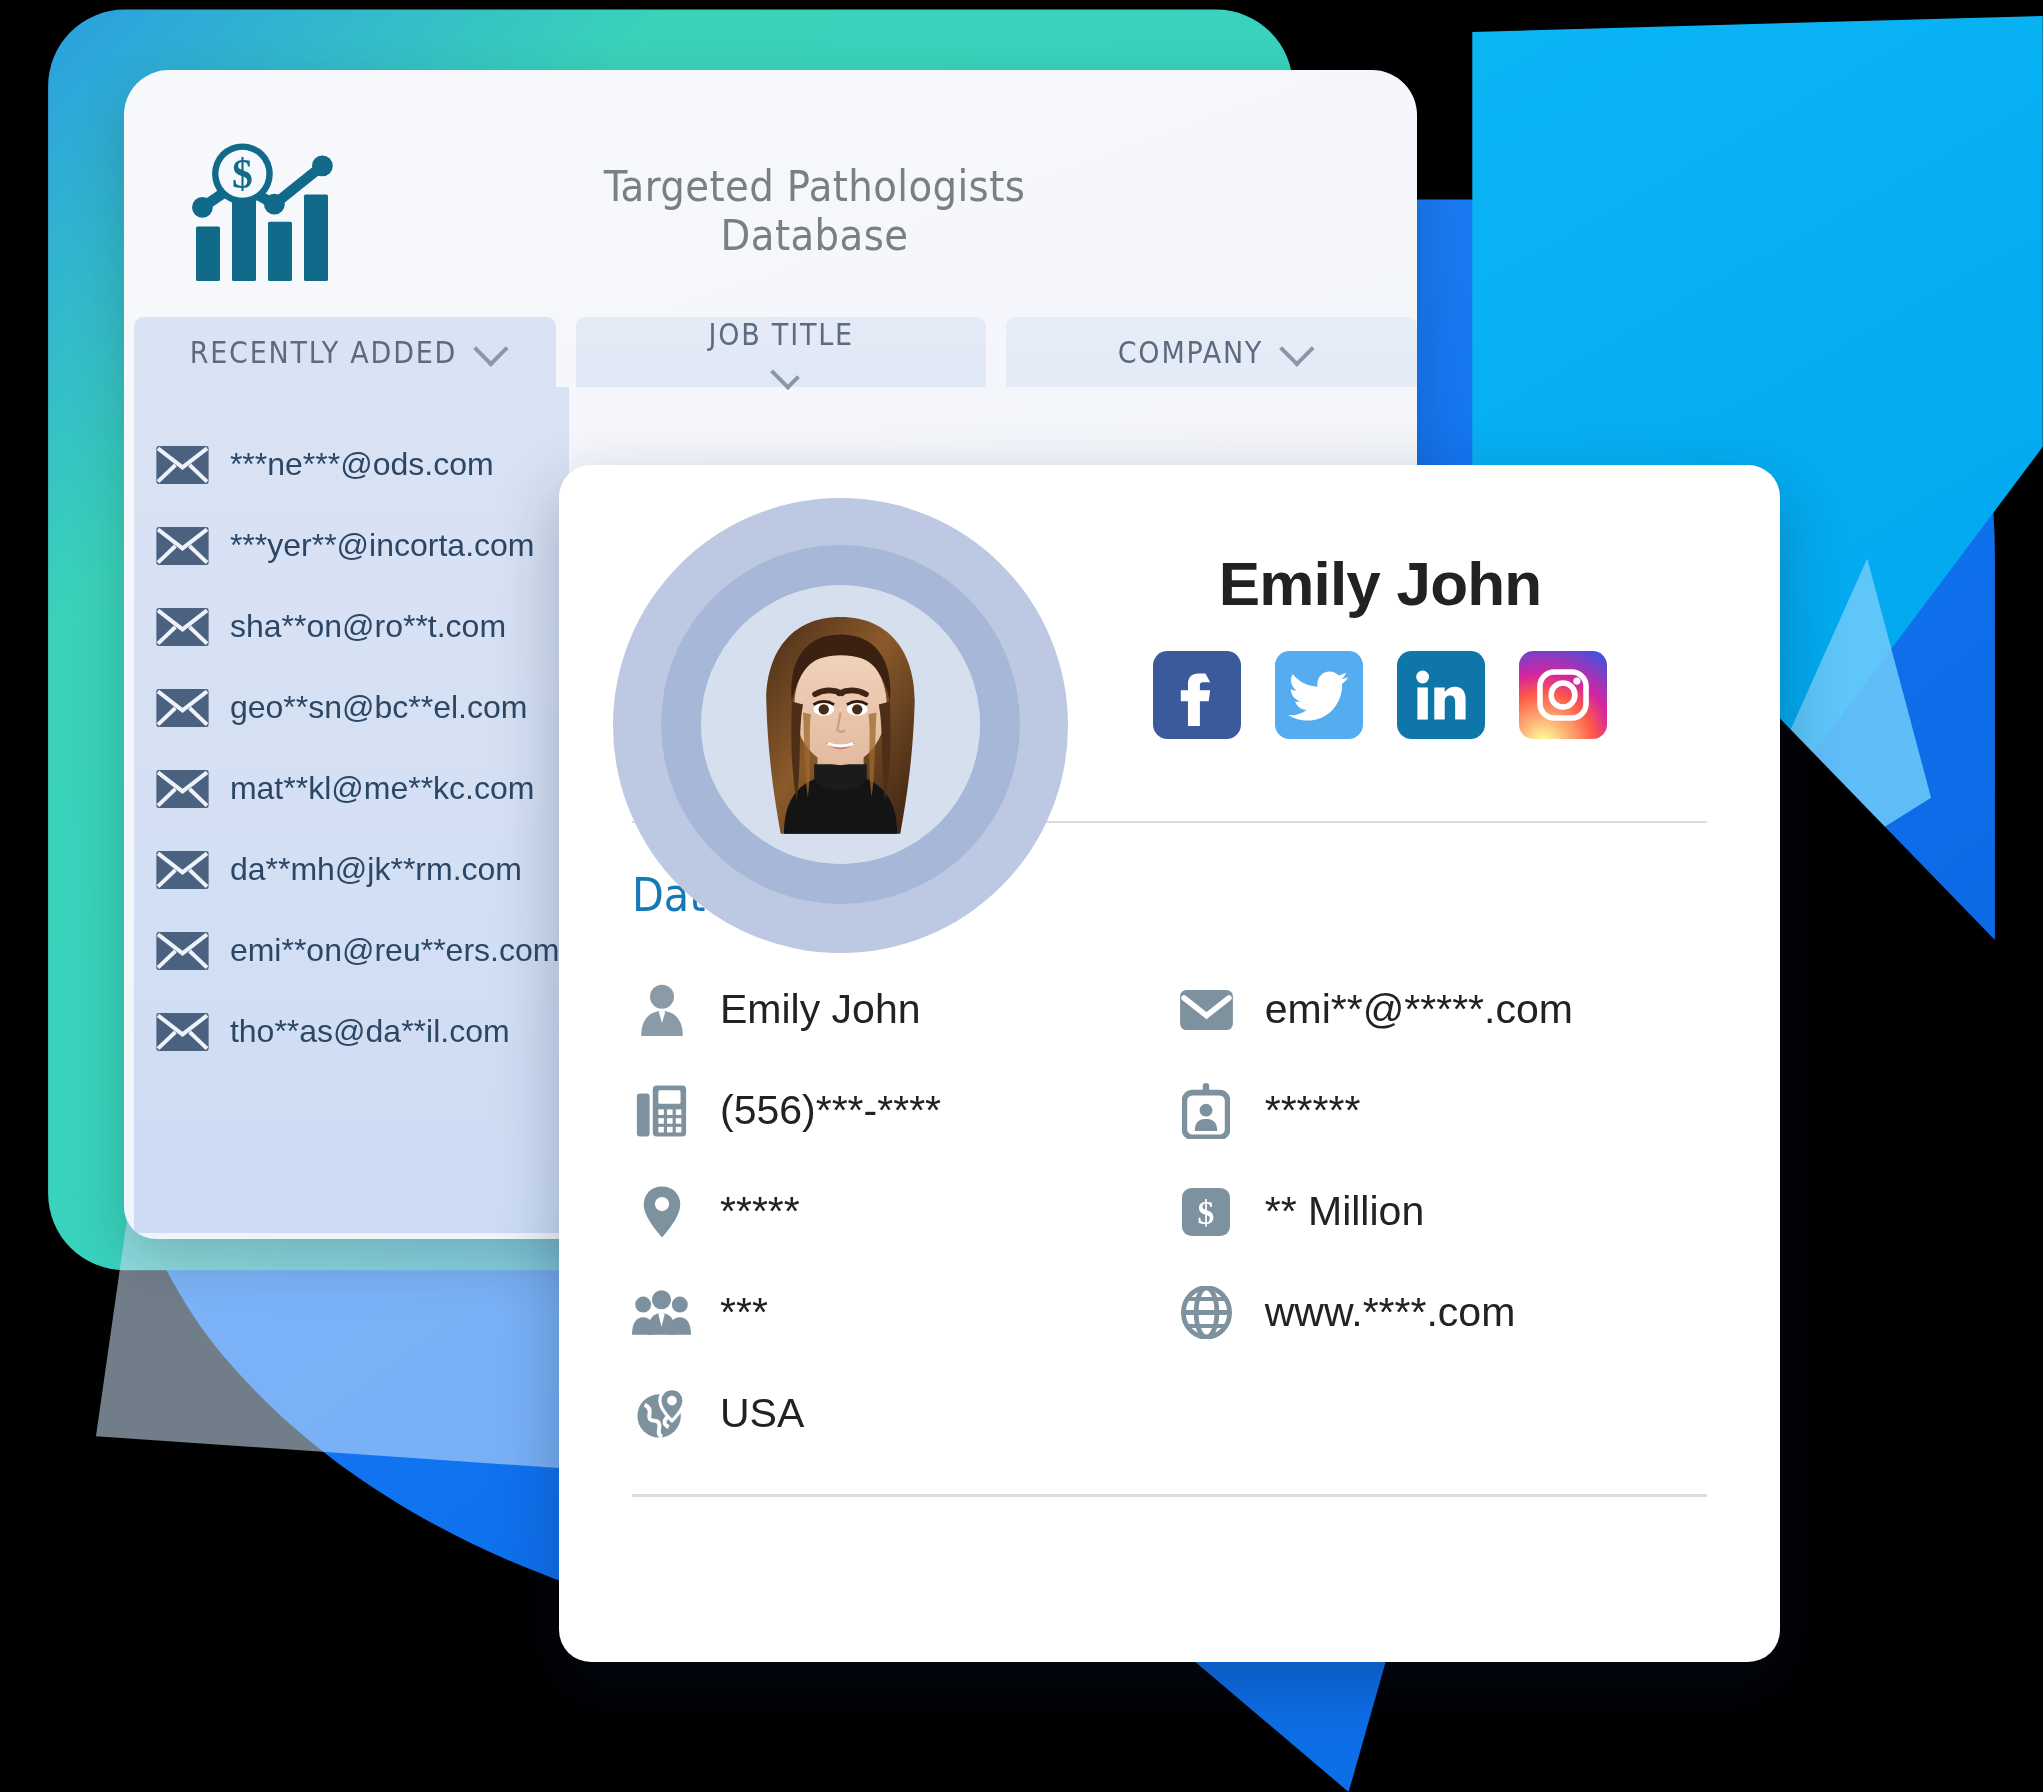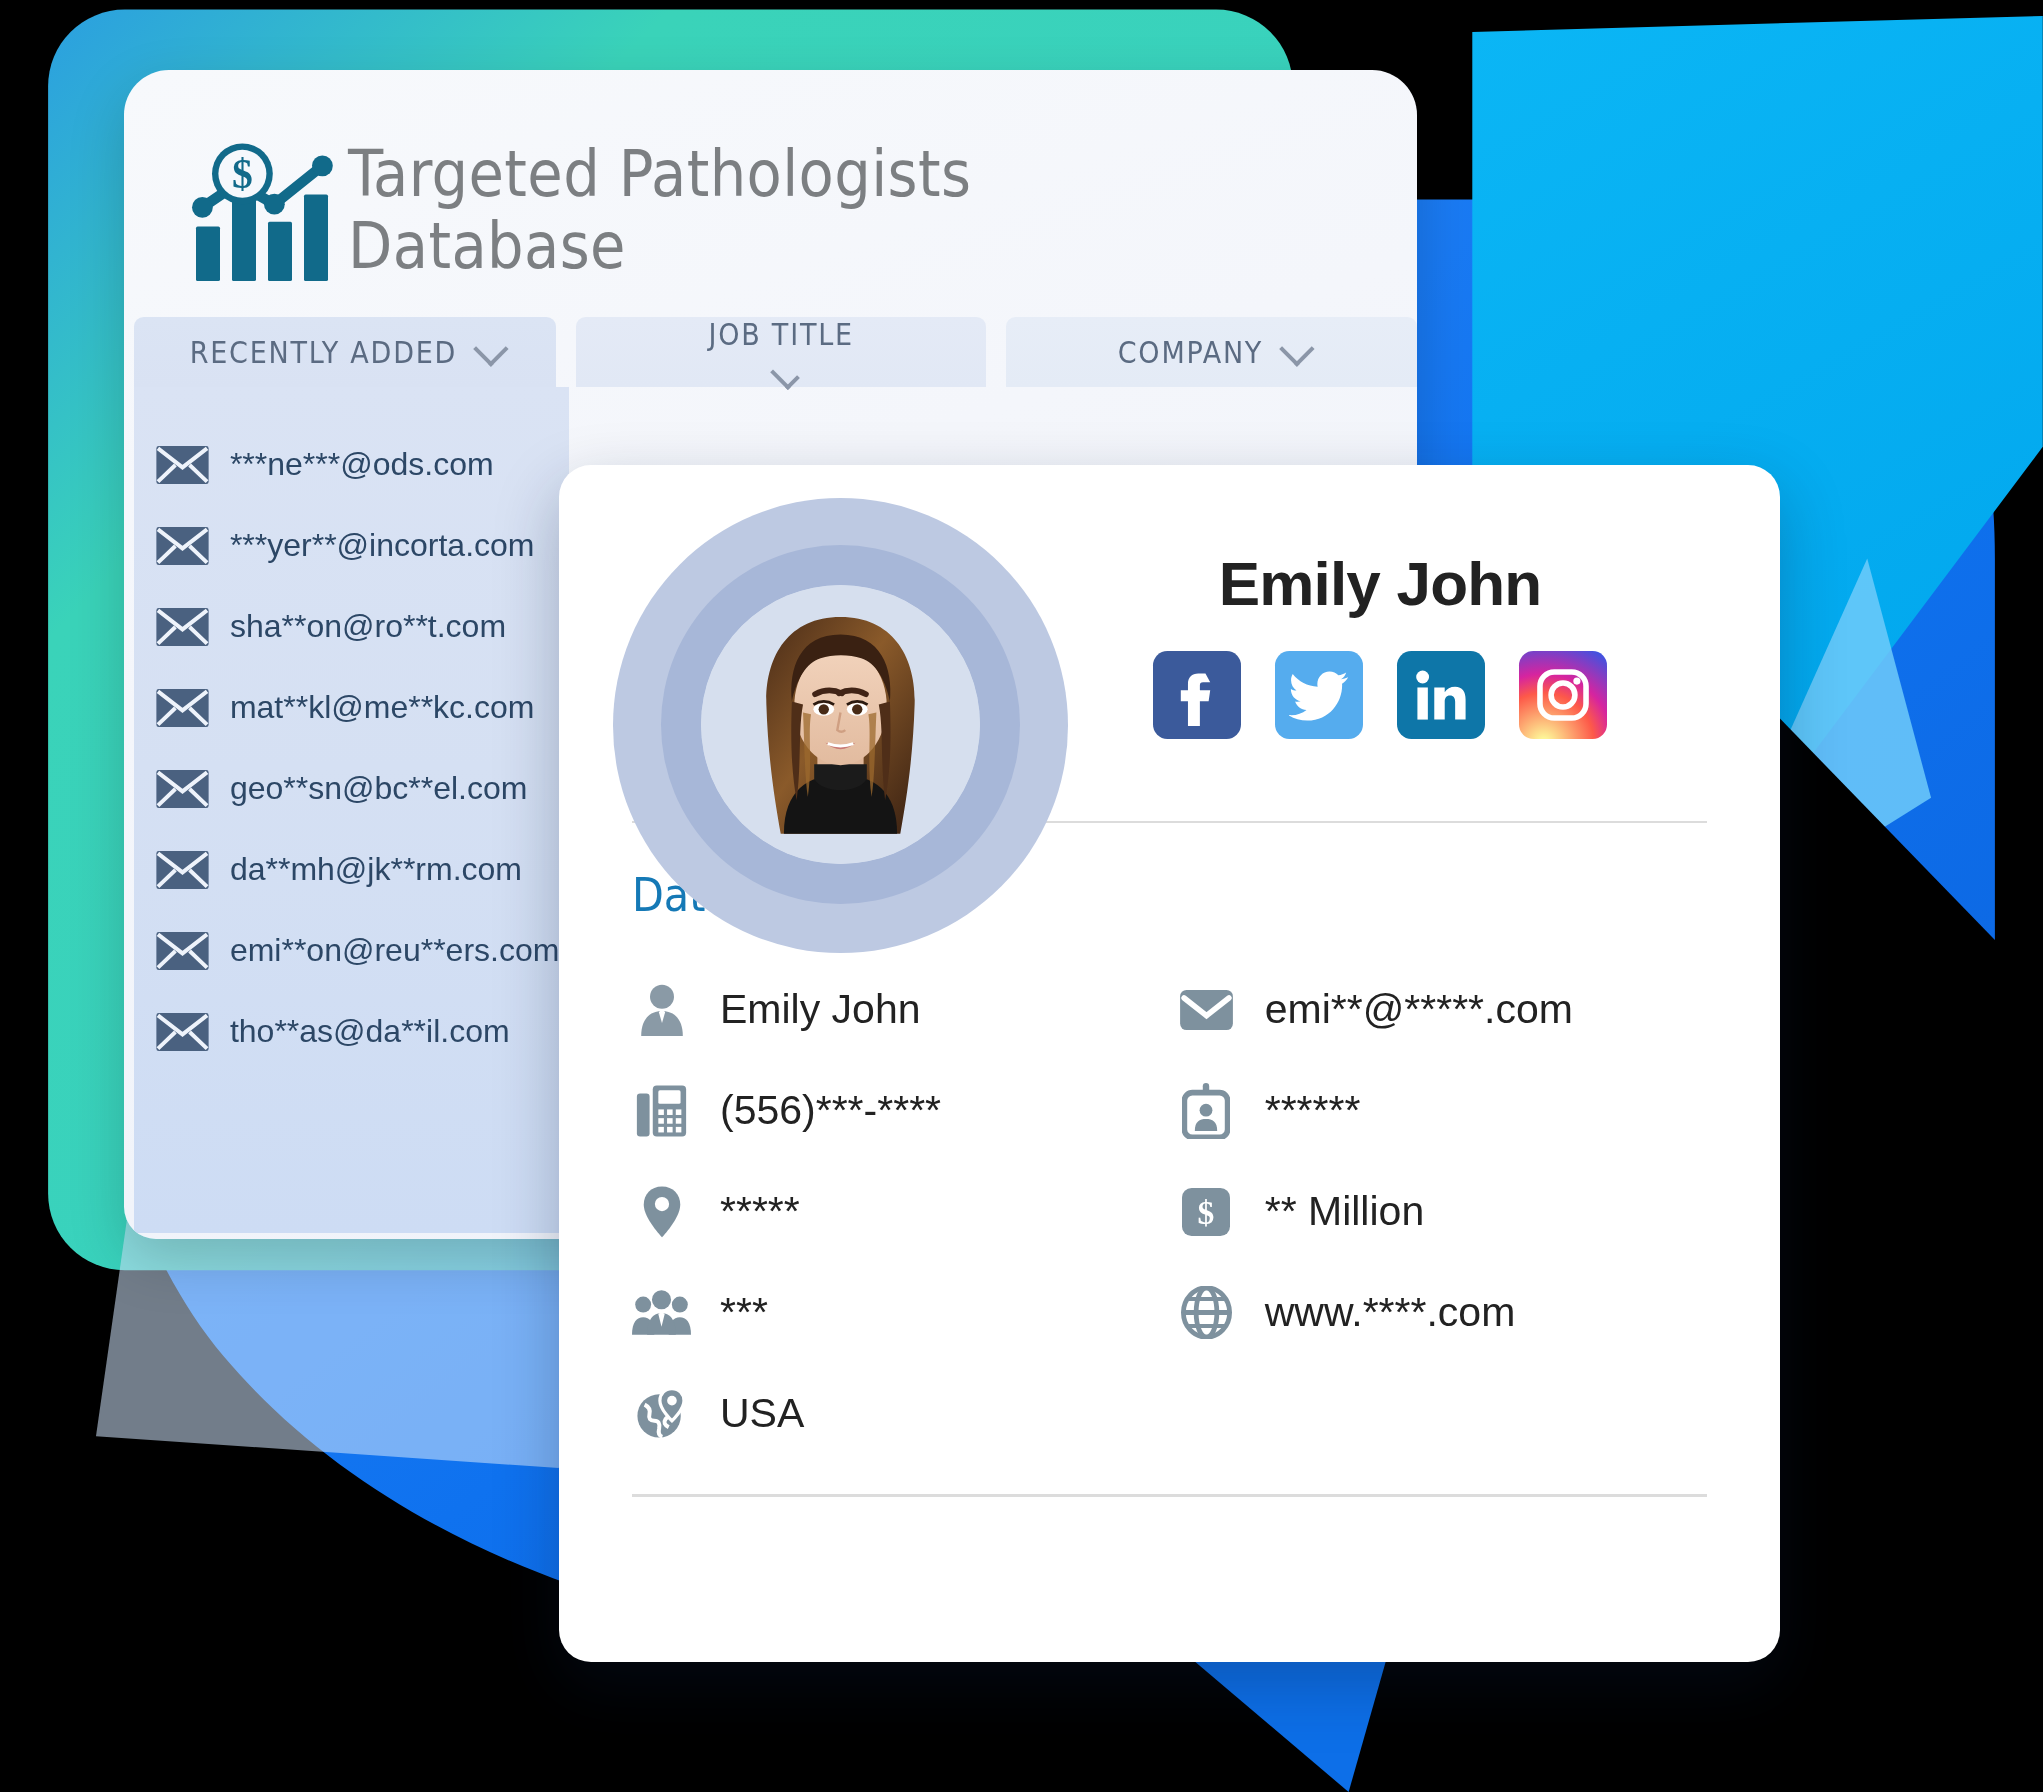--- a/index.html
+++ b/index.html
@@ -14,21 +14,21 @@
   .db-card{
     position:absolute;left:124px;top:70px;width:1293px;height:1169px;
     background:linear-gradient(160deg,#f7f9fc 0%,#f4f6fb 40%,#eef2f9 100%);
     border-radius:45px 45px 32px 32px;
     box-shadow:0 21px 56px rgba(0,0,0,.18);
     overflow:hidden;
   }
   .db-head{display:flex;align-items:center;padding:34px 0 0 64px;height:247px;box-sizing:border-box;}
   .logo-icon{width:160px;height:148px;flex:0 0 auto;}
   .db-title{
-    flex:1;text-align:left;color:#7c7f82;font-size:64px;line-height:1.12;
+    flex:1;text-align:center;color:#7c7f82;font-size:43px;line-height:1.12;
     font-weight:400;letter-spacing:0.4px;padding-right:136px;
     font-family:"DejaVu Sans Condensed","Liberation Sans",sans-serif;
   }
 
   
   .tabs{display:flex;gap:20px;padding-left:9.6px;}
   .tab{
     height:70px;display:flex;align-items:center;justify-content:center;gap:17.6px;
     border-radius:9.6px 9.6px 0 0;color:#5b6b82;font-size:30px;letter-spacing:1.8px;
     font-family:"DejaVu Sans Condensed","Liberation Sans",sans-serif;
@@ -196,29 +196,29 @@
           <path d="M2 45 L24 24 M64 45 L42 24" stroke="#eef3fb" stroke-width="5" fill="none"></path>
         </svg>
       <span class="email-txt">sha**on@ro**t.com</span>
     </div>
     <div class="email-row">
       <svg class="env-ico" viewBox="0 0 66 48">
           <rect width="66" height="48" rx="3" fill="#4a6180"></rect>
           <path d="M2 3 L33 27 L64 3" stroke="#eef3fb" stroke-width="5" fill="none"></path>
           <path d="M2 45 L24 24 M64 45 L42 24" stroke="#eef3fb" stroke-width="5" fill="none"></path>
         </svg>
+      <span class="email-txt">geo**sn@bc**el.com</span>
+    </div>
+    <div class="email-row">
+      <svg class="env-ico" viewBox="0 0 66 48">
+          <rect width="66" height="48" rx="3" fill="#4a6180"></rect>
+          <path d="M2 3 L33 27 L64 3" stroke="#eef3fb" stroke-width="5" fill="none"></path>
+          <path d="M2 45 L24 24 M64 45 L42 24" stroke="#eef3fb" stroke-width="5" fill="none"></path>
+        </svg>
       <span class="email-txt">mat**kl@me**kc.com</span>
-    </div>
-    <div class="email-row">
-      <svg class="env-ico" viewBox="0 0 66 48">
-          <rect width="66" height="48" rx="3" fill="#4a6180"></rect>
-          <path d="M2 3 L33 27 L64 3" stroke="#eef3fb" stroke-width="5" fill="none"></path>
-          <path d="M2 45 L24 24 M64 45 L42 24" stroke="#eef3fb" stroke-width="5" fill="none"></path>
-        </svg>
-      <span class="email-txt">geo**sn@bc**el.com</span>
     </div>
     <div class="email-row">
       <svg class="env-ico" viewBox="0 0 66 48">
           <rect width="66" height="48" rx="3" fill="#4a6180"></rect>
           <path d="M2 3 L33 27 L64 3" stroke="#eef3fb" stroke-width="5" fill="none"></path>
           <path d="M2 45 L24 24 M64 45 L42 24" stroke="#eef3fb" stroke-width="5" fill="none"></path>
         </svg>
       <span class="email-txt">da**mh@jk**rm.com</span>
     </div>
     <div class="email-row">

